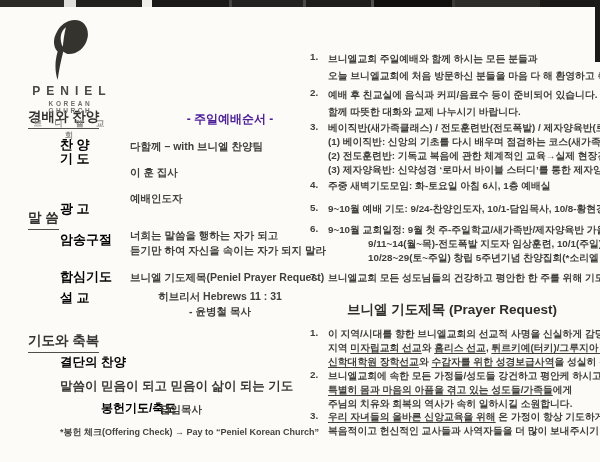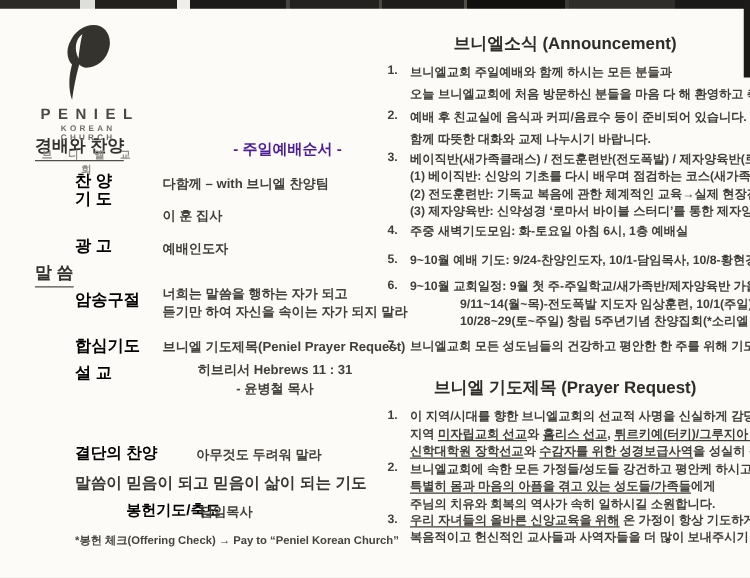--- a/index.html
+++ b/index.html
@@ -67,52 +67,51 @@
     <div class="logo-kr">브 니 엘 교 회</div>
   </div>
   <div class="abs order-title" style="left:150px;top:111px;width:160px;text-align:center;">- 주일예배순서 -</div>
 
   <div class="abs row-label" style="left:60px;top:136px;">찬 양</div>
   <div class="abs row-value" style="left:130px;top:140px;">다함께 – with 브니엘 찬양팀</div>
 
   <div class="abs row-label" style="left:60px;top:150px;">기 도</div>
   <div class="abs row-value" style="left:130px;top:166px;">이 훈 집사</div>
 
-  <div class="abs row-label" style="left:60px;top:188px;">광 고</div>
+  <div class="abs row-label" style="left:60px;top:200px;">광 고</div>
   <div class="abs row-value" style="left:130px;top:192px;">예배인도자</div>
 
   <div class="abs sec-head" style="left:28px;top:209px;">말 씀</div>
 
   <div class="abs row-label" style="left:60px;top:231px;">암송구절</div>
   <div class="abs row-value multi" style="left:130px;top:228px;">
     <div class="ln">너희는 말씀을 행하는 자가 되고</div>
     <div class="ln">듣기만 하여 자신을 속이는 자가 되지 말라</div>
   </div>
 
   <div class="abs row-label" style="left:60px;top:268px;">합심기도</div>
   <div class="abs row-value" style="left:130px;top:271px;">브니엘 기도제목(Peniel Prayer Request)</div>
 
   <div class="abs row-label" style="left:60px;top:289px;">설 교</div>
   <div class="abs row-value multi center" style="left:130px;top:289px;width:180px;">
     <div class="ln">히브리서 Hebrews 11 : 31</div>
     <div class="ln">- 윤병철 목사</div>
   </div>
 
+  <div class="abs sec-head" style="left:28px;top:332px;">기도와 축복</div>
 
   <div class="abs row-label" style="left:60px;top:354px;font-size:12.5px;">결단의 찬양</div>
-  <div class="abs row-value" style="left:157px;top:357px;">아무것도 두려워 말라</div>
 
   <div class="abs big-line" style="left:60px;top:378px;">말씀이 믿음이 되고 믿음이 삶이 되는 기도</div>
 
   <div class="abs row-label" style="left:60px;top:400px;font-size:12px;margin-left:41px;">봉헌기도/축도</div>
   <div class="abs row-value" style="left:160px;top:403px;">담임목사</div>
 
   <div class="abs footnote" style="left:60px;top:426px;">*봉헌 체크(Offering Check) → Pay to “Peniel Korean Church”</div>
 
-  <div class="abs col-title" style="left:308px;top:26px;">브니엘소식 (Announcement)</div>
 
   <div class="abs item lh16" style="left:310px;top:51px;">
     <span class="num">1.</span>
     <div class="ln">브니엘교회 주일예배와 함께 하시는 모든 분들과</div>
     <div class="ln">오늘 브니엘교회에 처음 방문하신 분들을 마음 다 해 환영하고 축복합니다.</div>
   </div>
 
   <div class="abs item lh16" style="left:310px;top:87px;">
     <span class="num">2.</span>
     <div class="ln">예배 후 친교실에 음식과 커피/음료수 등이 준비되어 있습니다.</div>

